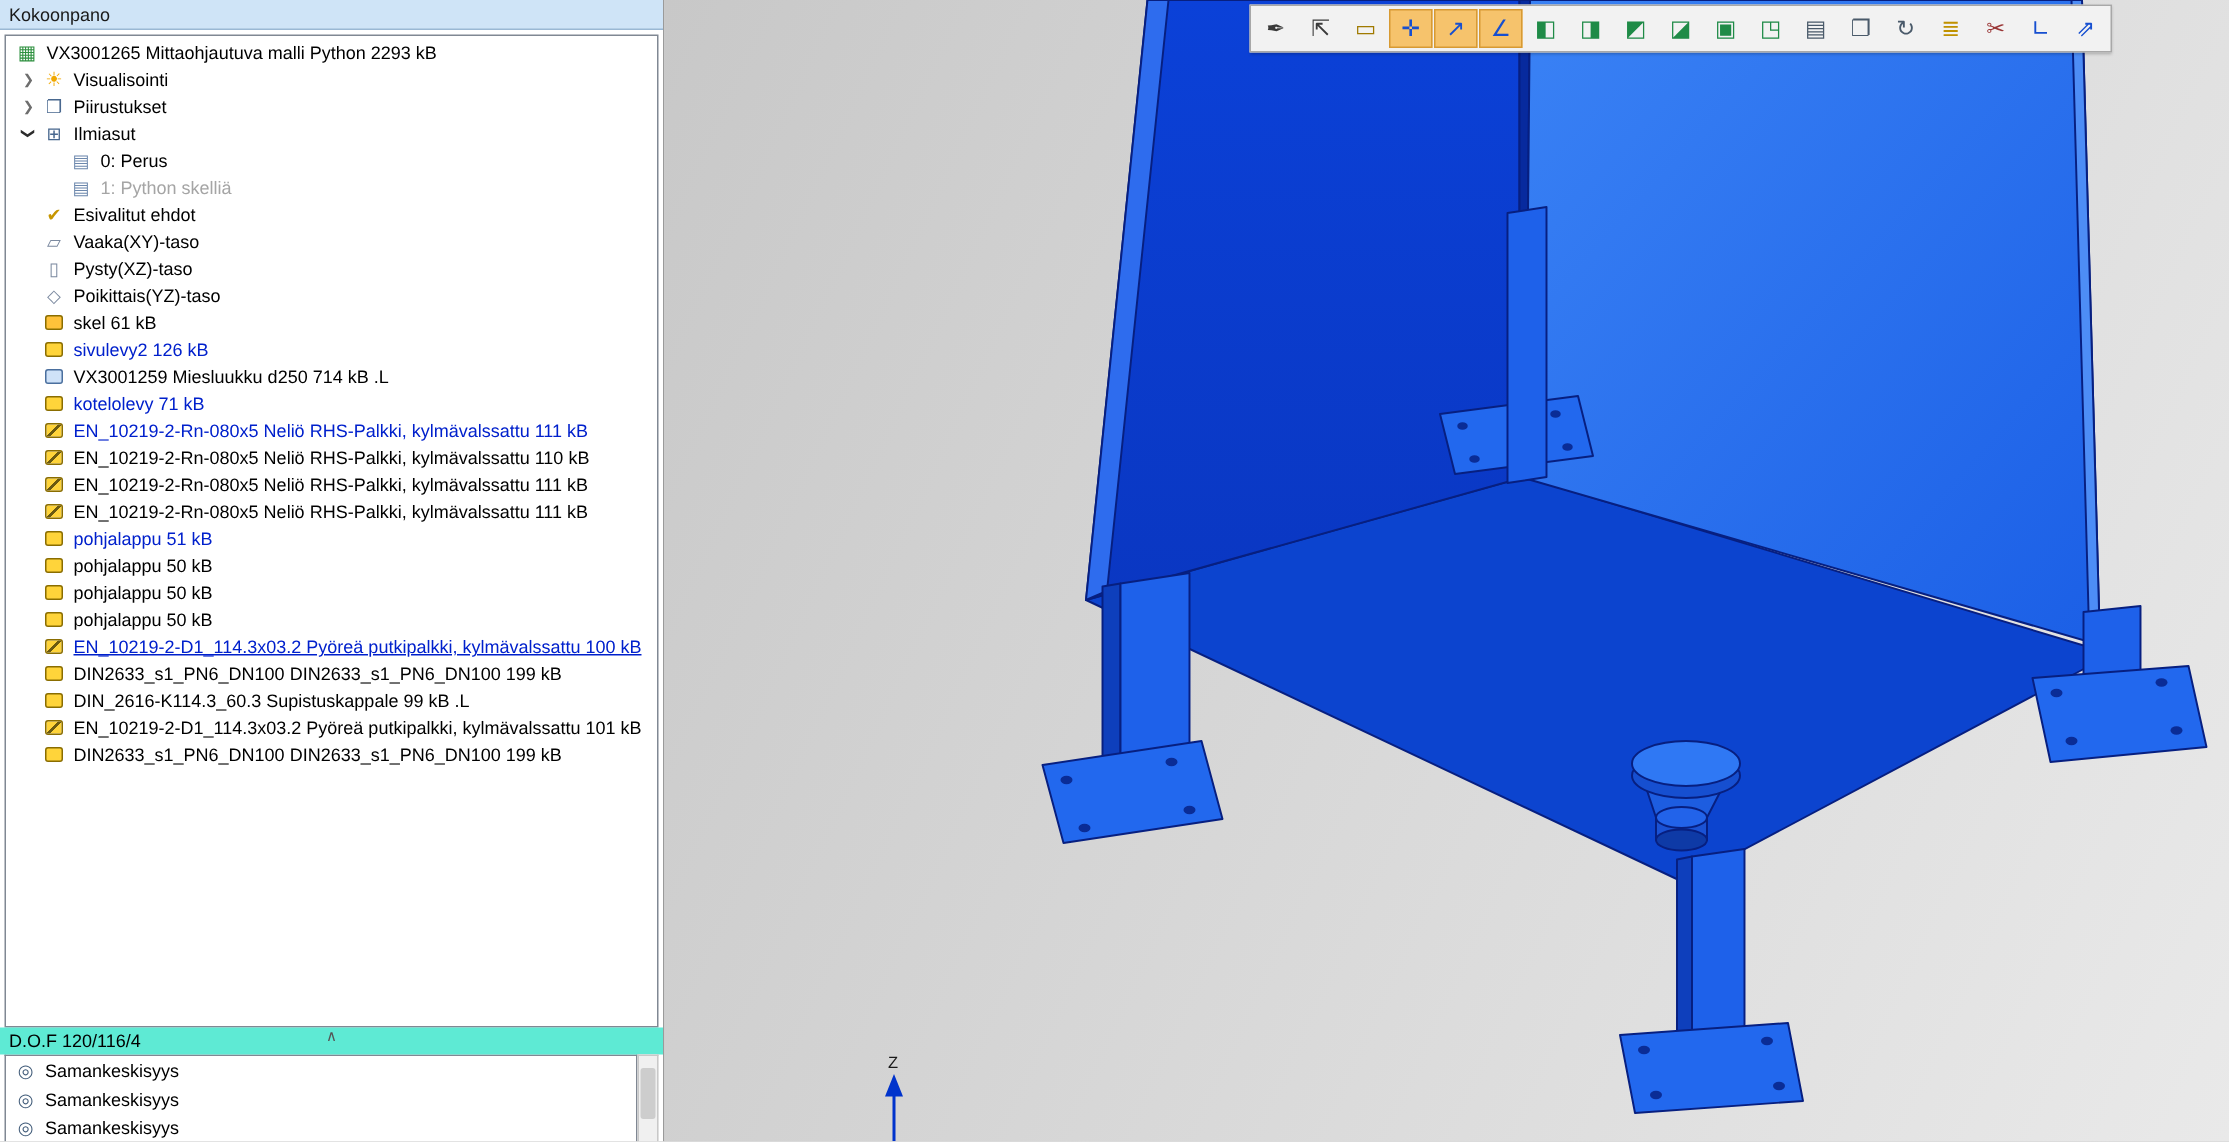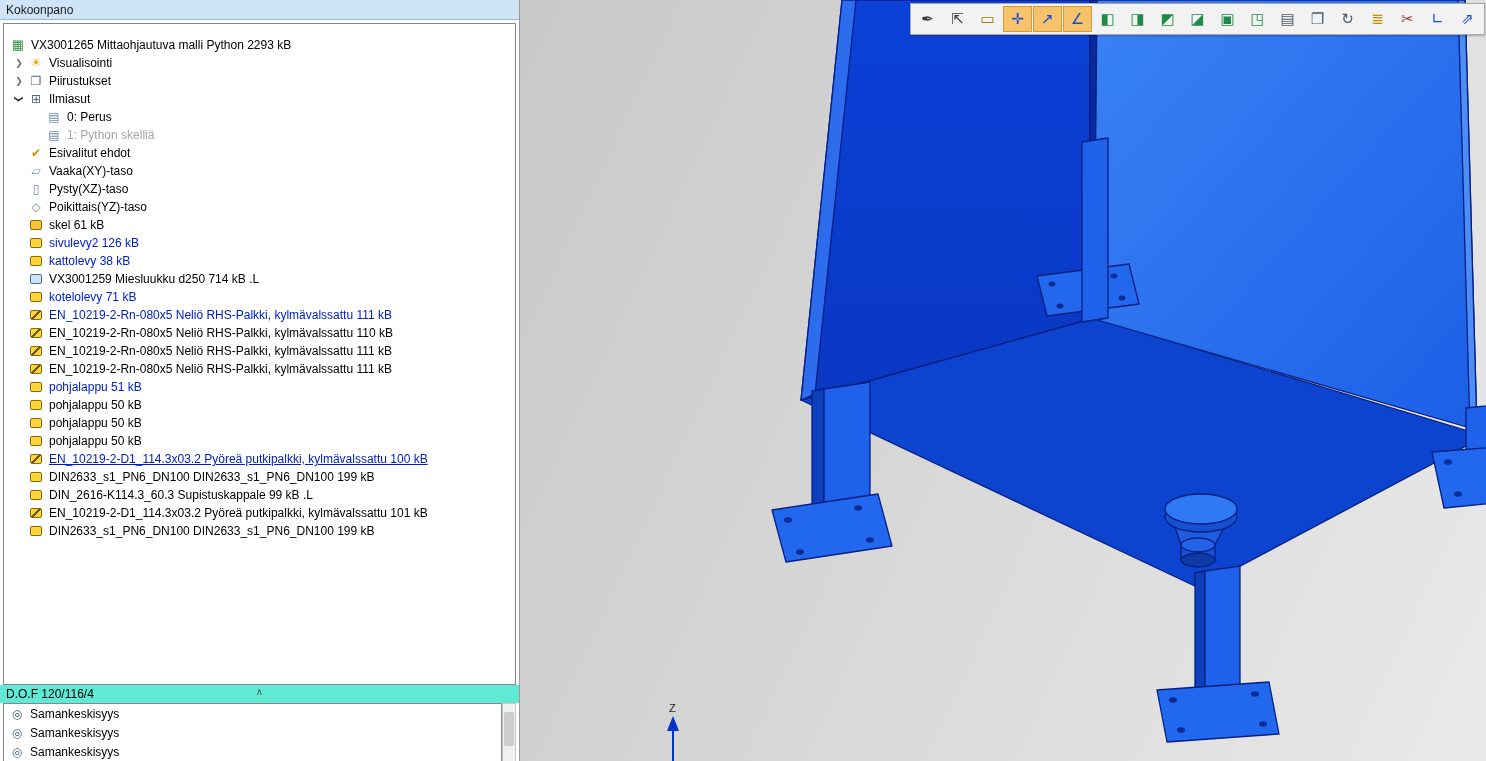--- a/index.html
+++ b/index.html
@@ -4,27 +4,27 @@
 <style>
   html,body{margin:0;padding:0;background:#bfbfbf;}
   *{box-sizing:border-box;}
   .app{
     width:1486px;height:761px;display:flex;overflow:hidden;position:relative;
     font-family:"Liberation Sans","DejaVu Sans",sans-serif;font-size:12px;color:#111;
     background:#fff;
   }
 
   
-  .left-panel{width:520px;flex:none;display:flex;flex-direction:column;background:#fff;border-right:1px solid #9a9a9a;justify-content:center;}
+  .left-panel{width:443px;flex:none;display:flex;flex-direction:column;background:#fff;border-right:1px solid #9a9a9a;justify-content:center;}
   .panel-header{
     height:20px;flex:none;display:flex;align-items:center;padding:0 6px;
     background:var(--header-bg,#cfe4f7);border-bottom:1px solid #9ab8d4;font-size:12px;color:#1a1a1a;
   }
   .tree-box{
-    flex:1;margin:3px 3px 0 3px;border:1px solid #808893;background:#fff;overflow:hidden;padding-top:12px;
+    flex:1;margin:3px 3px 0 3px;border:1px solid #808893;background:#fff;overflow:hidden;padding-top:2px;
   }
   .trow{display:flex;align-items:center;height:18px;padding-left:6px;white-space:nowrap;cursor:default;}
   .slot{width:18px;height:18px;flex:none;text-align:center;line-height:18px;font-size:9px;color:#6e6e6e;}
   .slot.expanded{transform:rotate(90deg);color:#2c2c2c;}
   .tlabel{padding-left:1px;}
   .s-normal{color:#000;}
   .s-link{color:var(--link-blue,#0020cc);}
   .s-link-underline{color:var(--link-blue,#0020cc);text-decoration:underline;}
   .s-muted{color:var(--muted-gray,#a5a5a5);}
 
@@ -141,25 +141,20 @@
         </div>
         <div class="trow" data-name="tree-item">
           <span class="slot" data-name="indent-spacer"></span>
           <span class="ticon" data-name="skeleton-icon"></span>
           <span class="tlabel s-normal" data-name="tree-item-label">skel 61 kB</span>
         </div>
         <div class="trow" data-name="tree-item">
           <span class="slot" data-name="indent-spacer"></span>
           <span class="ticon" data-name="part-icon"></span>
           <span class="tlabel s-link" data-name="tree-item-label">sivulevy2 126 kB</span>
-        </div>
-        <div class="trow" data-name="tree-item">
-          <span class="slot" data-name="indent-spacer"></span>
-          <span class="ticon" data-name="part-icon"></span>
-          <span class="tlabel s-link" data-name="tree-item-label">kattolevy 38 kB</span>
         </div>
         <div class="trow" data-name="tree-item">
           <span class="slot" data-name="indent-spacer"></span>
           <span class="ticon" data-name="subassembly-icon"></span>
           <span class="tlabel s-normal" data-name="tree-item-label">VX3001259 Miesluukku d250 714 kB .L</span>
         </div>
         <div class="trow" data-name="tree-item">
           <span class="slot" data-name="indent-spacer"></span>
           <span class="ticon" data-name="part-icon"></span>
           <span class="tlabel s-link" data-name="tree-item-label">kotelolevy 71 kB</span>

